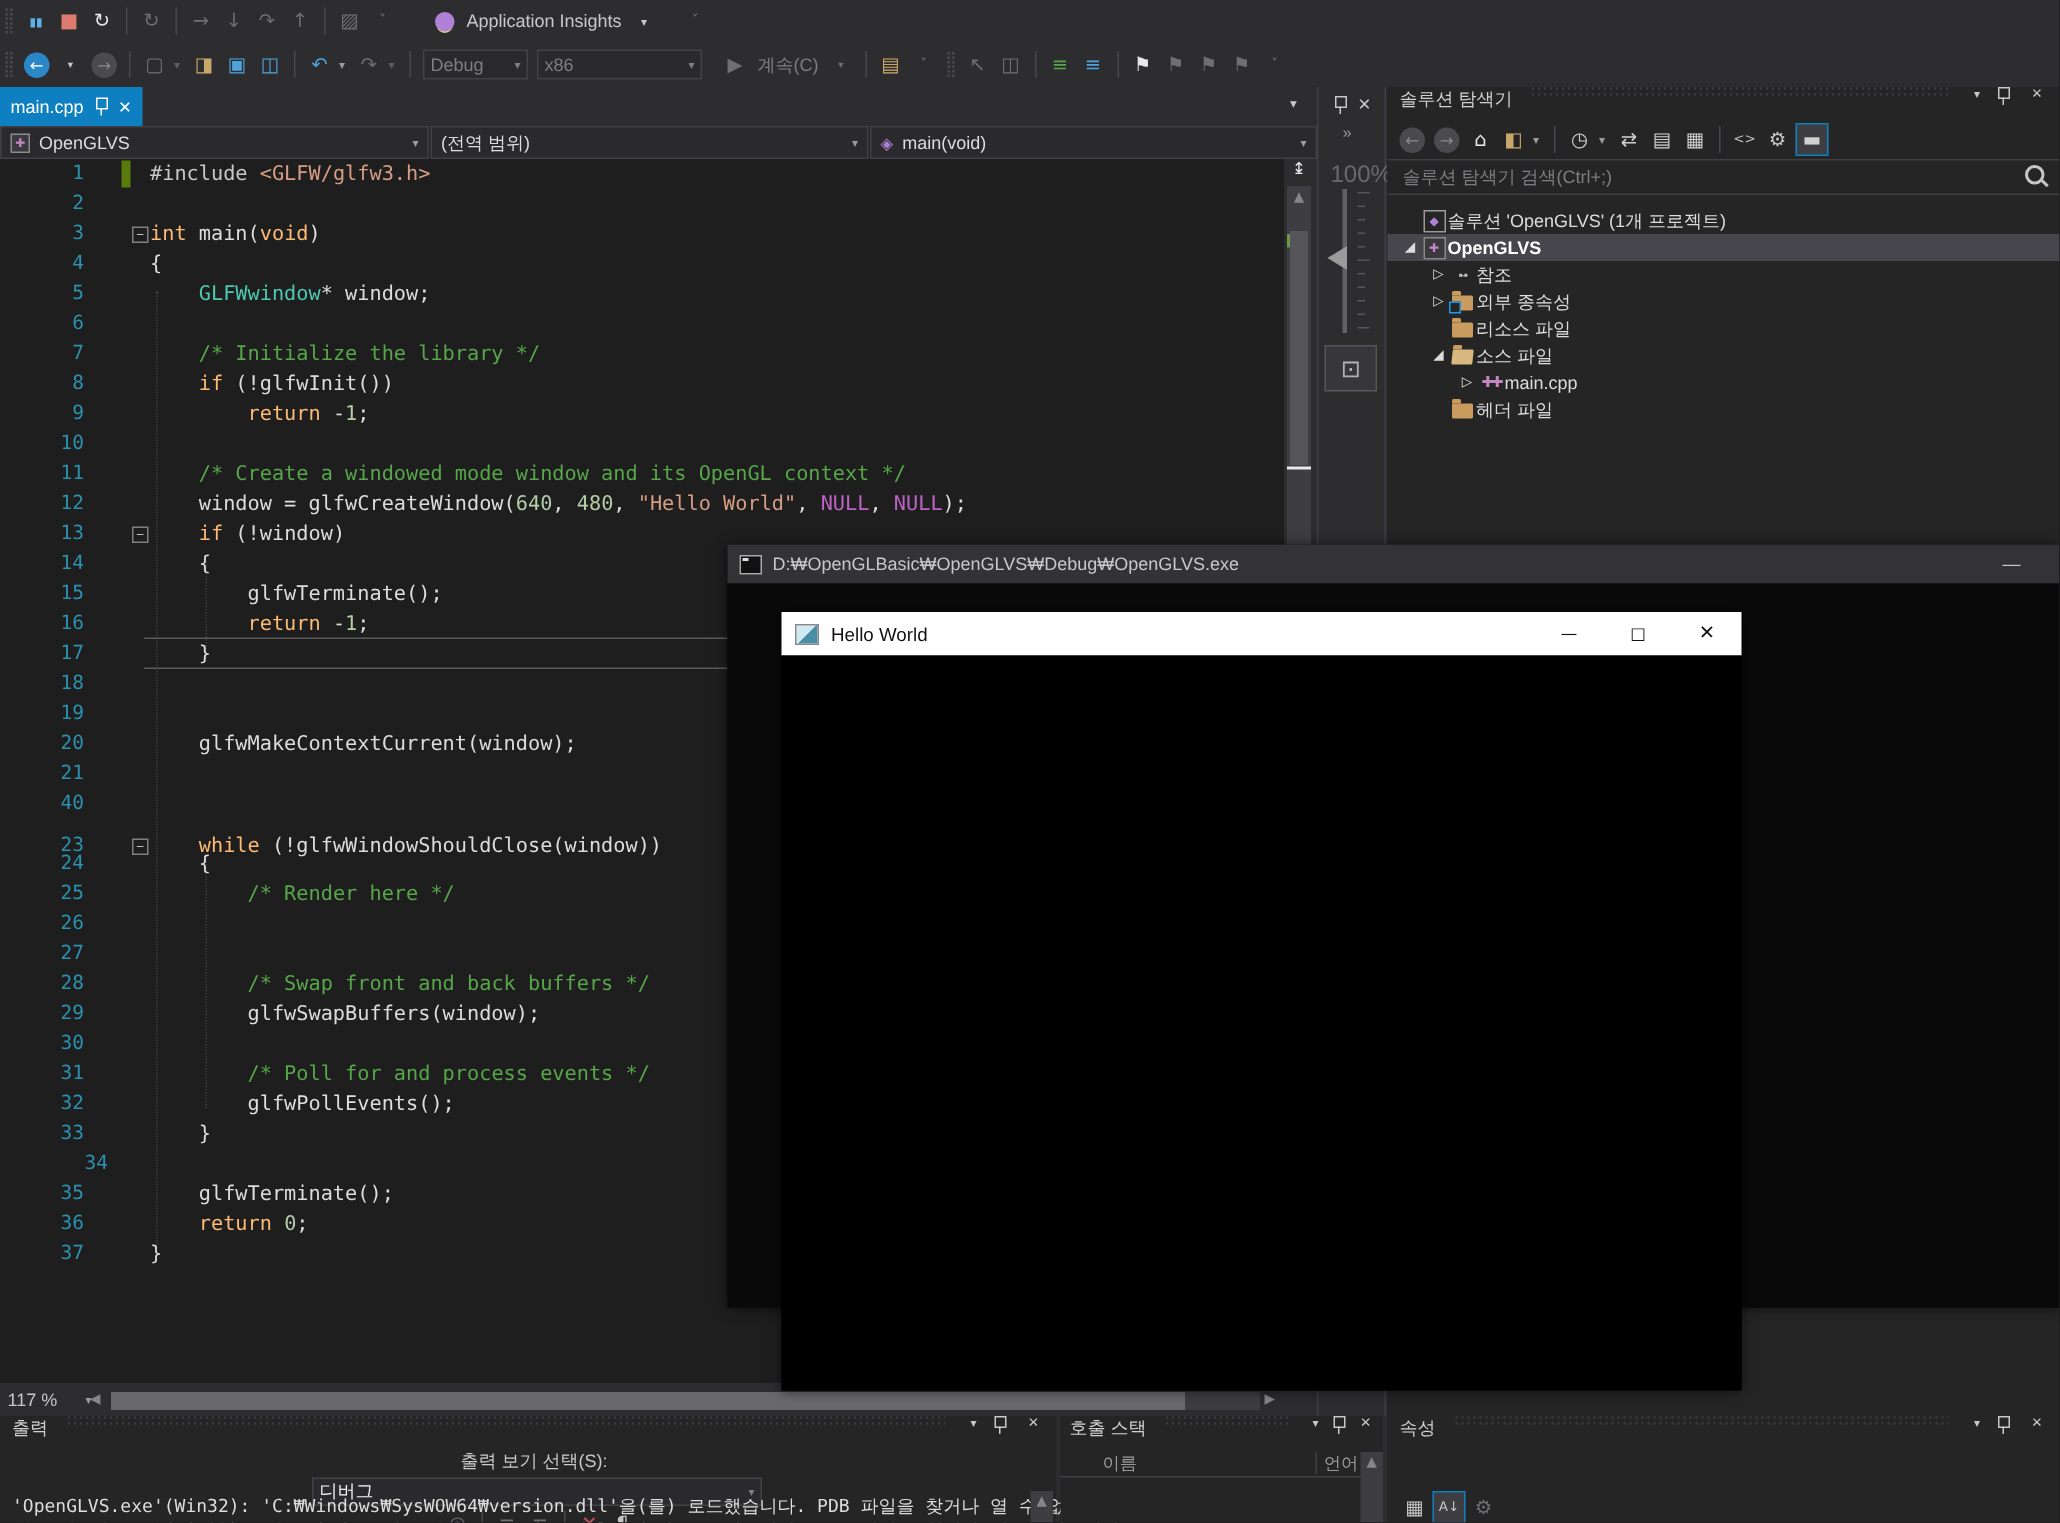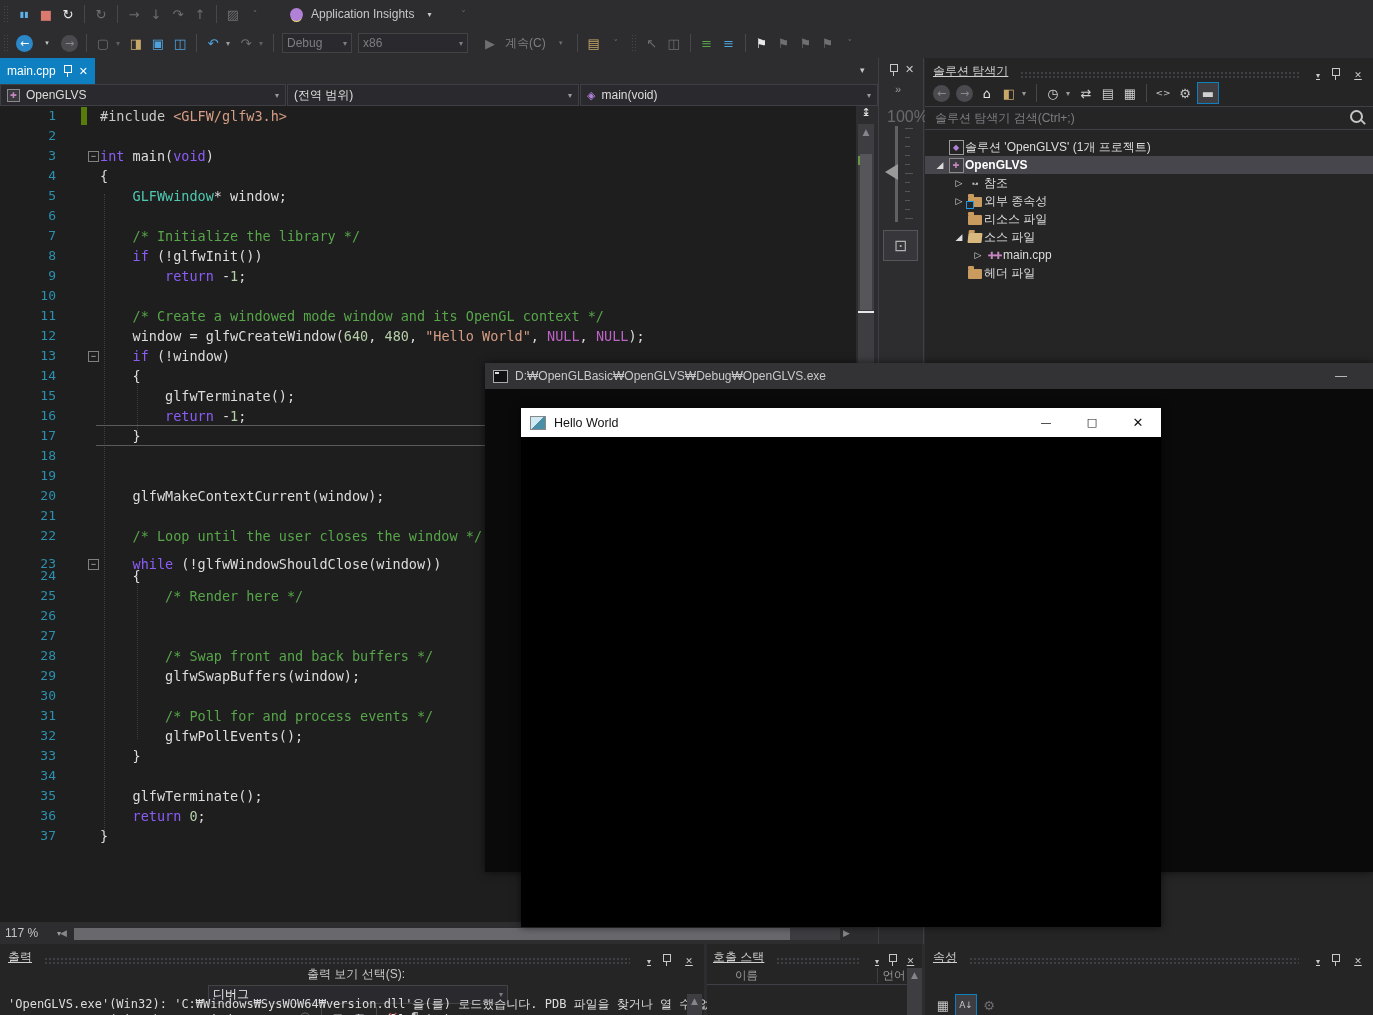--- a/index.html
+++ b/index.html
@@ -38,30 +38,30 @@
   .crumb .cc2{margin-left:auto;font-size:8px;color:#9A9A9A;}
   
   #editor{background:#1E1E1E;overflow:hidden;}
   .cl-row{position:absolute;left:0;height:20px;width:100%;}
   .cl-num{position:absolute;left:0;width:56px;text-align:right;color:#2B91AF;
      font-family:"DejaVu Sans Mono",monospace;font-size:13px;line-height:20px;}
   .cl-code{position:absolute;left:100px;top:0;font-family:"DejaVu Sans Mono",monospace;
      font-size:13.5px;line-height:20px;white-space:pre;}
   .fold{position:absolute;left:88px;top:5px;width:9px;height:9px;border:1px solid #808080;
      background:#1E1E1E;color:#C8C8C8;font-size:9px;line-height:8px;text-align:center;box-sizing:content-box;}
-  .tok-k{color:#8b5cf6;} .tok-d{color:#DCDCDC;} .tok-c{color:#57A64A;} .tok-s{color:#D69D85;}
+  .tok-k{color:#fdba74;} .tok-d{color:#DCDCDC;} .tok-c{color:#57A64A;} .tok-s{color:#D69D85;}
   .tok-n{color:#B5CEA8;} .tok-m{color:#BD63C5;} .tok-t{color:#4EC9B0;} .tok-pp{color:#C8C8C8;}
   .iguide{position:absolute;width:0;border-left:1px dotted #3E3E42;}
   
   .sb-track{background:#3E3E42;}
   .sb-thumb{background:#68686D;}
   .sb-arrow{color:#85858A;font-size:9px;text-align:center;font-family:"DejaVu Sans",sans-serif;}
   
   .panel{background:#252526;}
-  .ptitle{height:22px;display:flex;align-items:flex-end;padding:0 8px;color:#D0D0D0;gap:6px;text-decoration:underline;}
+  .ptitle{height:22px;display:flex;align-items:flex-start;padding:0 8px;color:#D0D0D0;gap:6px;}
   .ptitle .dots{flex:1;height:8px;margin:0 6px;
      background-image:radial-gradient(#3F3F46 1px,transparent 1px);background-size:4px 4px;background-position:0 3px;}
   .ptitle .pbtn{color:#C8C8C8;font-size:9px;width:14px;text-align:center;}
   .search{background:#252526;border-top:1px solid #3F3F46;border-bottom:1px solid #3F3F46;
      display:flex;align-items:center;padding:0 10px;color:#7E7E82;}
   .mag{width:9px;height:9px;border:2px solid #C5C5C5;border-radius:50%;position:relative;display:inline-block;}
   .mag::after{content:"";position:absolute;width:6px;height:2px;background:#C5C5C5;
      transform:rotate(45deg);right:-5px;bottom:-2px;}
   
   .trow{position:absolute;left:0;width:100%;height:18px;display:flex;align-items:center;}
@@ -276,22 +276,21 @@
         </div>
         <div class="cl-row" style="top: 380px;">
           <span class="cl-num">20</span>
           <span class="cl-code"><span class="tok-d">    glfwMakeContextCurrent(window);</span></span>
         </div>
         <div class="cl-row" style="top: 400px;">
           <span class="cl-num">21</span>
           <span class="cl-code"></span>
         </div>
         <div class="cl-row" style="top: 420px;">
-          <span class="cl-num">22</span>
-          <span class="cl-code"><span class="tok-d">    </span><span class="tok-c">/* Loop until the user closes the window */</span></span>
+          <span class="cl-num">40</span>
         </div>
         <div class="cl-row" style="top: 448px;">
           <span class="cl-num">23</span>
           <span class="fold">−</span>
           <span class="cl-code"><span class="tok-d">    </span><span class="tok-k">while</span><span class="tok-d"> (!glfwWindowShouldClose(window))</span></span>
         </div>
         <div class="cl-row" style="top: 460px;">
           <span class="cl-num">24</span>
           <span class="cl-code"><span class="tok-d">    {</span></span>
         </div>
@@ -323,21 +322,21 @@
           <span class="cl-code"><span class="tok-d">        </span><span class="tok-c">/* Poll for and process events */</span></span>
         </div>
         <div class="cl-row" style="top: 620px;">
           <span class="cl-num">32</span>
           <span class="cl-code"><span class="tok-d">        glfwPollEvents();</span></span>
         </div>
         <div class="cl-row" style="top: 640px;">
           <span class="cl-num">33</span>
           <span class="cl-code"><span class="tok-d">    }</span></span>
         </div>
-        <div class="cl-row" style="top: 660px;">
+        <div class="cl-row" style="top: 660px; margin-left: 16px;">
           <span class="cl-num">34</span>
           <span class="cl-code"></span>
         </div>
         <div class="cl-row" style="top: 680px;">
           <span class="cl-num">35</span>
           <span class="cl-code"><span class="tok-d">    glfwTerminate();</span></span>
         </div>
         <div class="cl-row" style="top: 700px;">
           <span class="cl-num">36</span>
           <span class="cl-code"><span class="tok-d">    </span><span class="tok-k">return</span><span class="tok-d"> </span><span class="tok-n">0</span><span class="tok-d">;</span></span>

